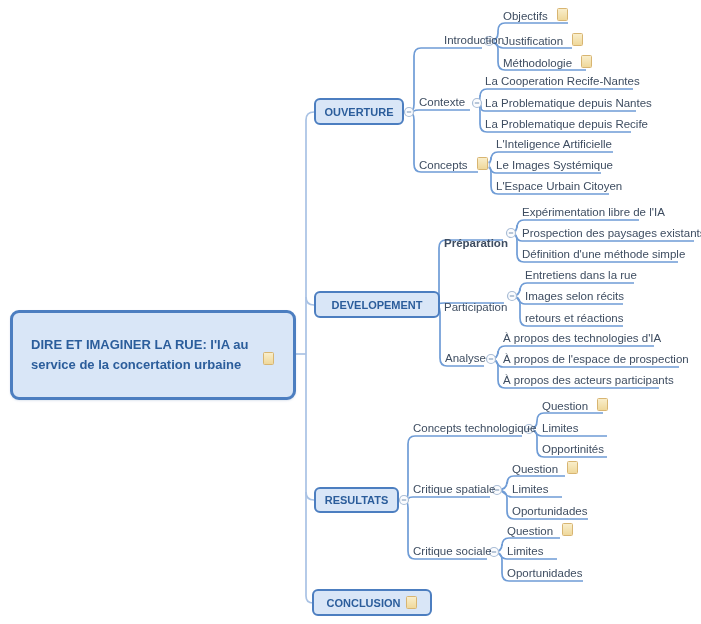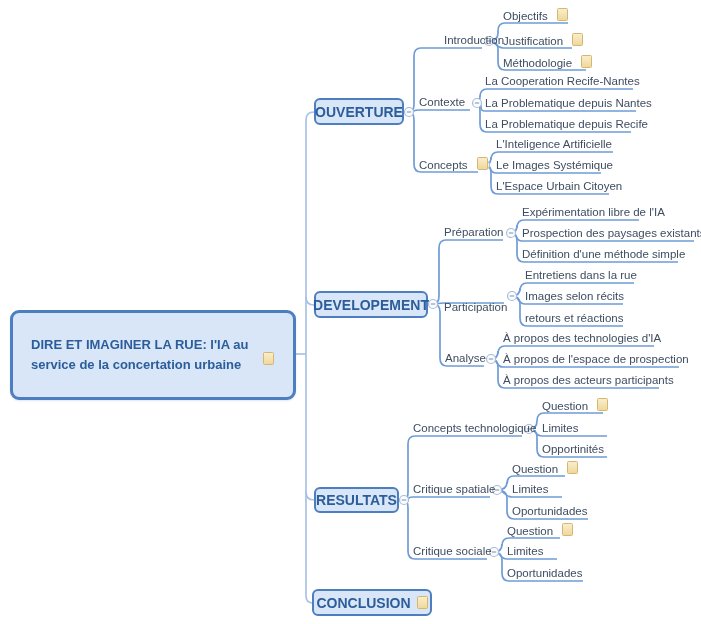--- a/index.html
+++ b/index.html
@@ -4,21 +4,21 @@
 <style>
   html,body{margin:0;padding:0;}
   body{width:701px;height:624px;background:#ffffff;font-family:"Liberation Sans",sans-serif;overflow:hidden;}
   #canvas{position:relative;width:701px;height:624px;}
   #connectors{position:absolute;left:0;top:0;z-index:1;}
   .link{fill:none;stroke:#6f9cd6;stroke-width:1.7px;}
   .trunk{fill:none;stroke:#a9c2e4;stroke-width:1.7px;}
   .toggle{fill:#fbfcfe;stroke:#a9bdd6;stroke-width:1.2px;}
   .toggle-dash{stroke:#8ca3bf;stroke-width:1.2px;}
   .box{position:absolute;z-index:3;box-sizing:border-box;background:#d9e6f7;border:2px solid #4c7ec0;border-radius:6px;
-       display:flex;align-items:center;justify-content:center;color:#2b5d9b;font-weight:600;font-size:14px;white-space:nowrap;}
+       display:flex;align-items:center;justify-content:center;color:#2b5d9b;font-weight:600;font-size:11px;white-space:nowrap;}
   .box.root{border-width:3px;border-radius:9px;font-size:13px;line-height:1.55;text-align:left;white-space:normal;
        padding:2px 18px;box-shadow:0 1px 2px rgba(60,100,160,0.15);}
   .label{position:absolute;z-index:3;height:15px;line-height:15px;font-size:11.5px;color:#3e4d61;white-space:nowrap;}
   .note{display:inline-block;width:9px;height:11px;margin-left:6px;vertical-align:-1px;
         background:linear-gradient(180deg,#f9eecb 0%,#efd89b 100%);border:1px solid #d8b571;border-radius:1.5px;}
   .note.abs{position:absolute;left:250px;top:39px;margin:0;}
 </style>
 </head>
 <body>
 
@@ -116,21 +116,21 @@
     </svg>
 
   <div class="box root" style="left:10px;top:310px;width:286px;height:90px;">
     <span>DIRE ET IMAGINER LA RUE: l'IA au service de la concertation urbaine</span>
     <span class="note abs"></span>
   </div>
 
   <div class="box" style="left:314px;top:98px;width:90px;height:27px;">
     <span>OUVERTURE</span>
   </div>
-  <div class="box" style="left:314px;top:291px;width:114px;height:27px;">
+  <div class="box" style="left:314px;top:291px;width:126px;height:27px;">
     <span>DEVELOPEMENT</span>
   </div>
   <div class="box" style="left:314px;top:487px;width:85px;height:26px;">
     <span>RESULTATS</span>
   </div>
   <div class="box" style="left:312px;top:589px;width:120px;height:27px;">
     <span>CONCLUSION</span>
     <span class="note"></span>
   </div>
 
@@ -171,21 +171,21 @@
   <div class="label" style="left:496px;top:137px;">
     <span>L'Inteligence Artificielle</span>
   </div>
   <div class="label" style="left:496px;top:158px;">
     <span>Le Images Systémique</span>
   </div>
   <div class="label" style="left:496px;top:179px;">
     <span>L'Espace Urbain Citoyen</span>
   </div>
 
-  <div class="label" style="left:444px;top:225px;">
+  <div class="label" style="left:444px;top:236px;font-weight:bold;">
     <span>Préparation</span>
   </div>
   <div class="label" style="left:444px;top:300px;">
     <span>Participation</span>
   </div>
   <div class="label" style="left:445px;top:351px;">
     <span>Analyse</span>
   </div>
 
   <div class="label" style="left:522px;top:205px;">

